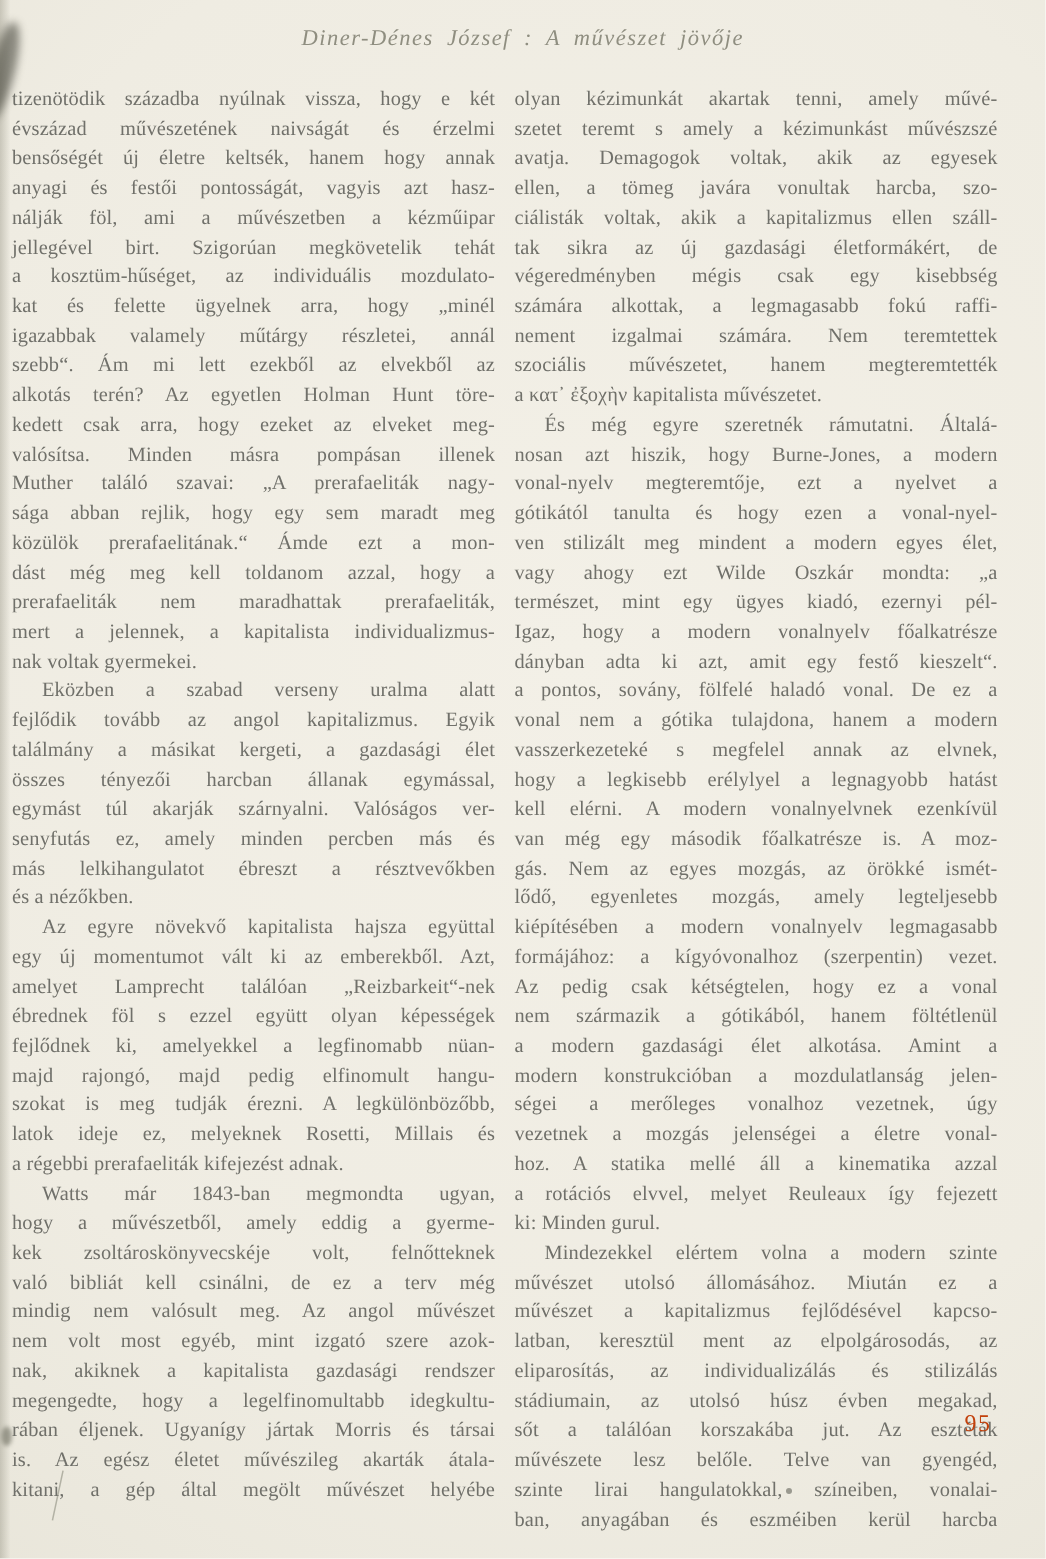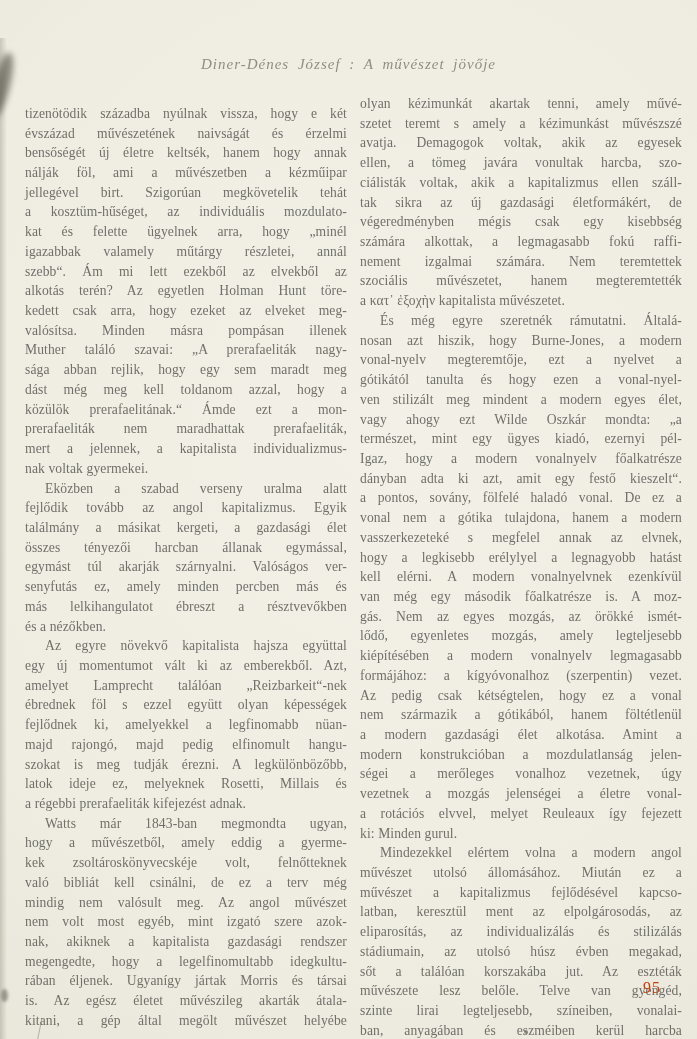--- a/index.html
+++ b/index.html
@@ -3,31 +3,31 @@
 <meta charset="utf-8">
 <style>
   html,body{margin:0;padding:0;}
   body{
     width:697px;height:1039px;position:relative;overflow:hidden;
     font-family:"Liberation Serif","DejaVu Serif",serif;
     background:
       radial-gradient(ellipse 120% 90% at 55% 42%, #f3f0e7 0%, #efece2 55%, #e8e5d9 85%, #e0ddd0 100%);
     color:#6e6e64;
   }
-  .page{position:absolute;inset:0;margin-top:38px;}
+  .page{position:absolute;inset:0;}
   
   .running-header{
     position:absolute;top:18px;left:0;width:100%;
     text-align:center;font-style:italic;font-size:15px;
     letter-spacing:1px;word-spacing:4px;color:#8f8e80;
   }
   
   .columns{
-    position:absolute;top:56px;left:25px;width:657px;
-    display:flex;gap:13px;align-items:center;
+    position:absolute;top:56px;left:8px;width:657px;
+    display:flex;gap:13px;
   }
   .col{width:322px;}
   .para{margin:0;}
   .line{
     font-size:13.6px;line-height:19.72px;height:19.72px;
     text-align:justify;text-align-last:justify;
     white-space:normal;color:#70706a;
     letter-spacing:0.1px;
   }
   .line.last{text-align-last:left;}
@@ -71,33 +71,34 @@
   <div class="speck-bottom"></div>
 
   <div class="running-header">Diner-Dénes József : A művészet jövője</div>
 
   <div class="columns">
     <div class="col" id="col-left">
         <div class="para">
           <div class="line">tizenötödik századba nyúlnak vissza, hogy e két</div>
           <div class="line">évszázad művészetének naivságát és érzelmi</div>
           <div class="line">bensőségét új életre keltsék, hanem hogy annak</div>
+          <div class="line">anyagi és festői pontosságát, vagyis azt hasz-</div>
           <div class="line">nálják föl, ami a művészetben a kézműipar</div>
           <div class="line">jellegével birt. Szigorúan megkövetelik tehát</div>
           <div class="line">a kosztüm-hűséget, az individuális mozdulato-</div>
           <div class="line">kat és felette ügyelnek arra, hogy „minél</div>
           <div class="line">igazabbak valamely műtárgy részletei, annál</div>
           <div class="line">szebb“. Ám mi lett ezekből az elvekből az</div>
           <div class="line">alkotás terén? Az egyetlen Holman Hunt töre-</div>
           <div class="line">kedett csak arra, hogy ezeket az elveket meg-</div>
           <div class="line">valósítsa. Minden másra pompásan illenek</div>
           <div class="line">Muther találó szavai: „A prerafaeliták nagy-</div>
           <div class="line">sága abban rejlik, hogy egy sem maradt meg</div>
+          <div class="line">közülök prerafaelitának.“ Ámde ezt a mon-</div>
           <div class="line">dást még meg kell toldanom azzal, hogy a</div>
-          <div class="line">közülök prerafaelitának.“ Ámde ezt a mon-</div>
           <div class="line">prerafaeliták nem maradhattak prerafaeliták,</div>
           <div class="line">mert a jelennek, a kapitalista individualizmus-</div>
           <div class="line last">nak voltak gyermekei.</div>
         </div>
         <div class="para indent">
           <div class="line">Eközben a szabad verseny uralma alatt</div>
           <div class="line">fejlődik tovább az angol kapitalizmus. Egyik</div>
           <div class="line">találmány a másikat kergeti, a gazdasági élet</div>
           <div class="line">összes tényezői harcban állanak egymással,</div>
           <div class="line">egymást túl akarják szárnyalni. Valóságos ver-</div>
@@ -163,32 +164,33 @@
           <div class="line">gás. Nem az egyes mozgás, az örökké ismét-</div>
           <div class="line">lődő, egyenletes mozgás, amely legteljesebb</div>
           <div class="line">kiépítésében a modern vonalnyelv legmagasabb</div>
           <div class="line">formájához: a kígyóvonalhoz (szerpentin) vezet.</div>
           <div class="line">Az pedig csak kétségtelen, hogy ez a vonal</div>
           <div class="line">nem származik a gótikából, hanem föltétlenül</div>
           <div class="line">a modern gazdasági élet alkotása. Amint a</div>
           <div class="line">modern konstrukcióban a mozdulatlanság jelen-</div>
           <div class="line">ségei a merőleges vonalhoz vezetnek, úgy</div>
           <div class="line">vezetnek a mozgás jelenségei a életre vonal-</div>
+          <div class="line">hoz. A statika mellé áll a kinematika azzal</div>
           <div class="line">a rotációs elvvel, melyet Reuleaux így fejezett</div>
           <div class="line last">ki: Minden gurul.</div>
         </div>
         <div class="para indent">
-          <div class="line">Mindezekkel elértem volna a modern angol</div>
+          <div class="line">Mindezekkel elértem volna a modern szinte</div>
           <div class="line">művészet utolsó állomásához. Miután ez a</div>
           <div class="line">művészet a kapitalizmus fejlődésével kapcso-</div>
           <div class="line">latban, keresztül ment az elpolgárosodás, az</div>
           <div class="line">eliparosítás, az individualizálás és stilizálás</div>
           <div class="line">stádiumain, az utolsó húsz évben megakad,</div>
           <div class="line">sőt a találóan korszakába jut. Az esztéták</div>
           <div class="line">művészete lesz belőle. Telve van gyengéd,</div>
-          <div class="line">szinte lirai legteljesebb, színeiben, vonalai-</div>
+          <div class="line">szinte lirai hangulatokkal, színeiben, vonalai-</div>
           <div class="line">ban, anyagában és eszméiben kerül harcba</div>
         </div>
       </div>
   </div>
 
   <div class="page-number">95</div>
 </div>
 
 </body></html>

